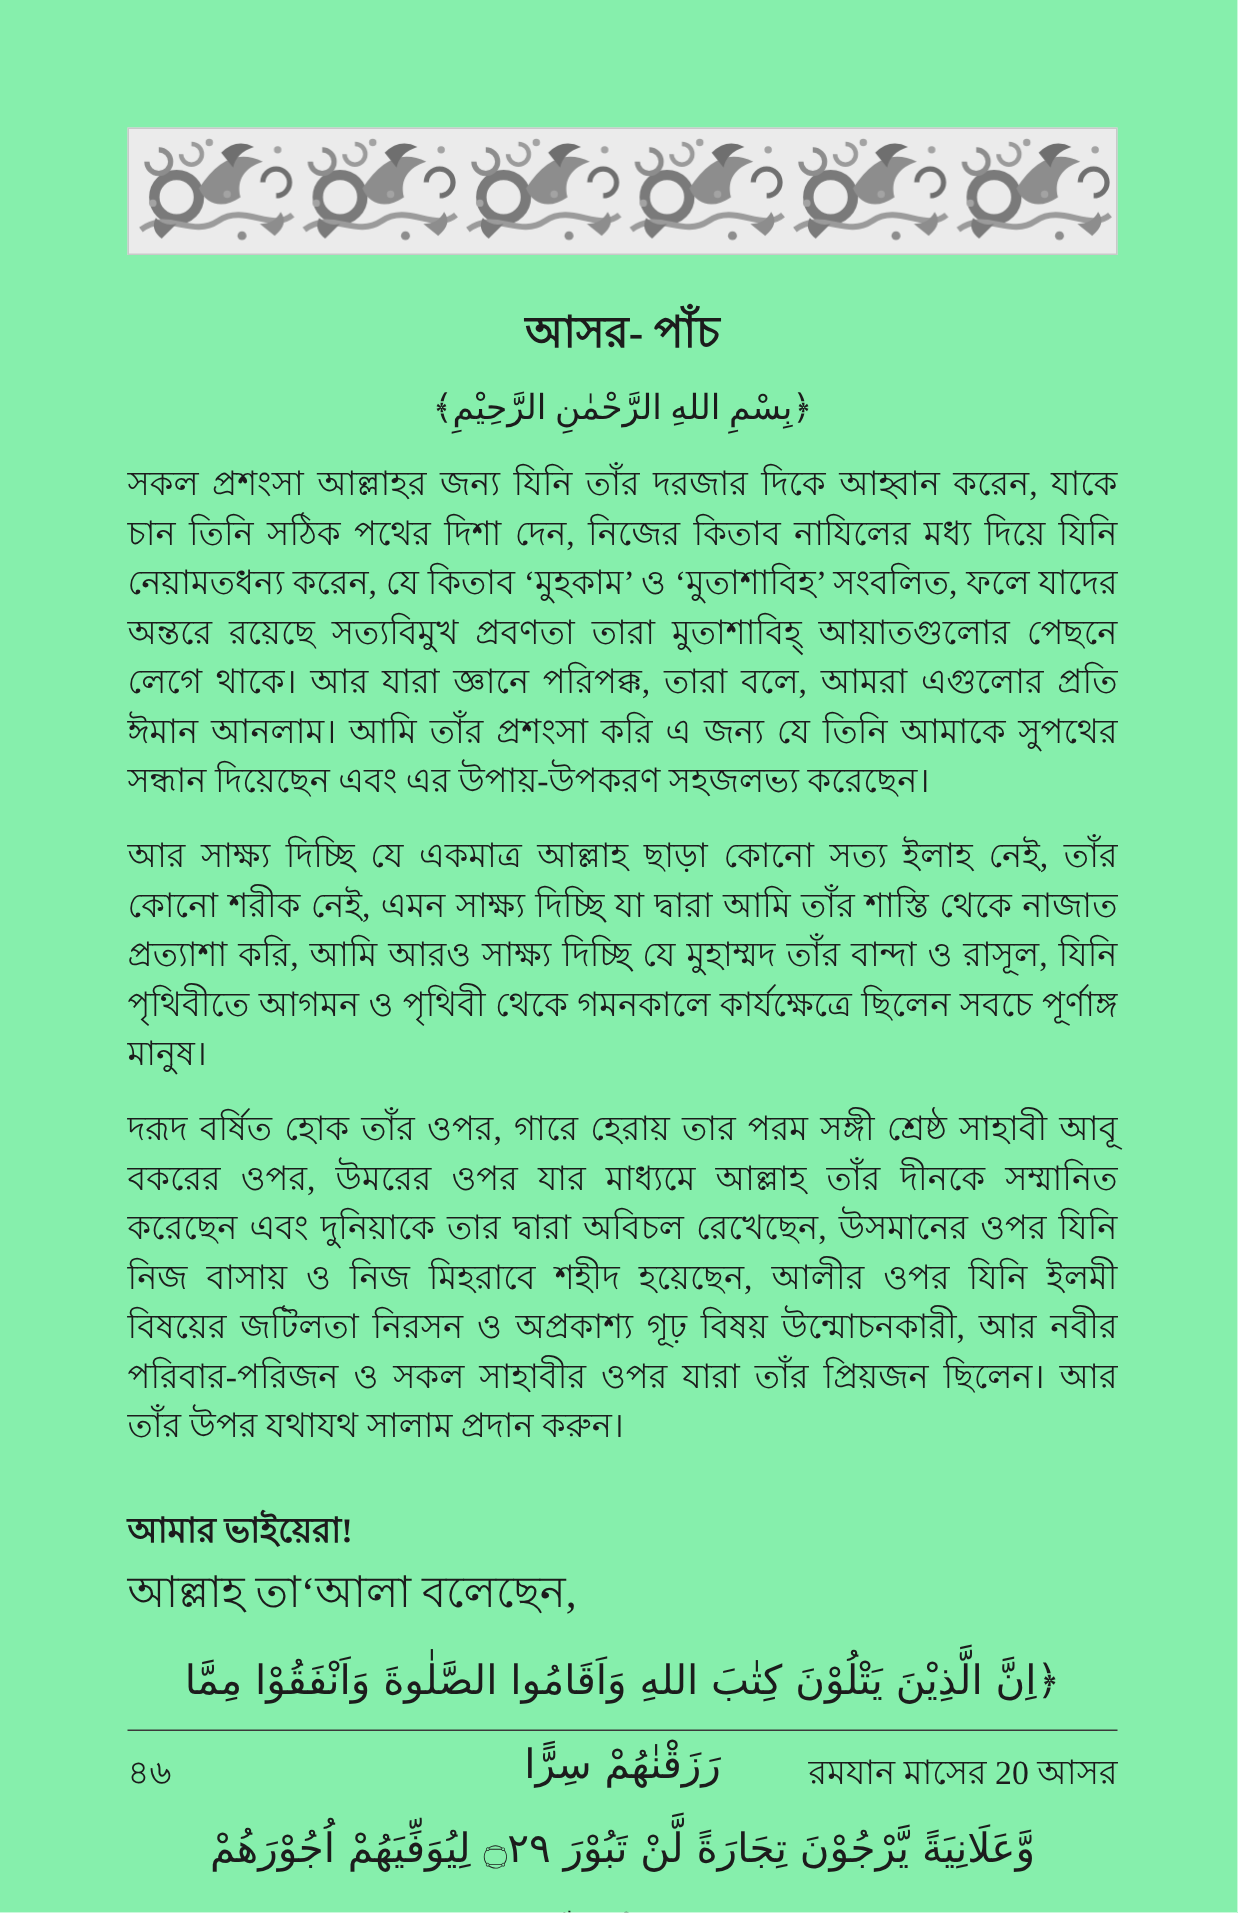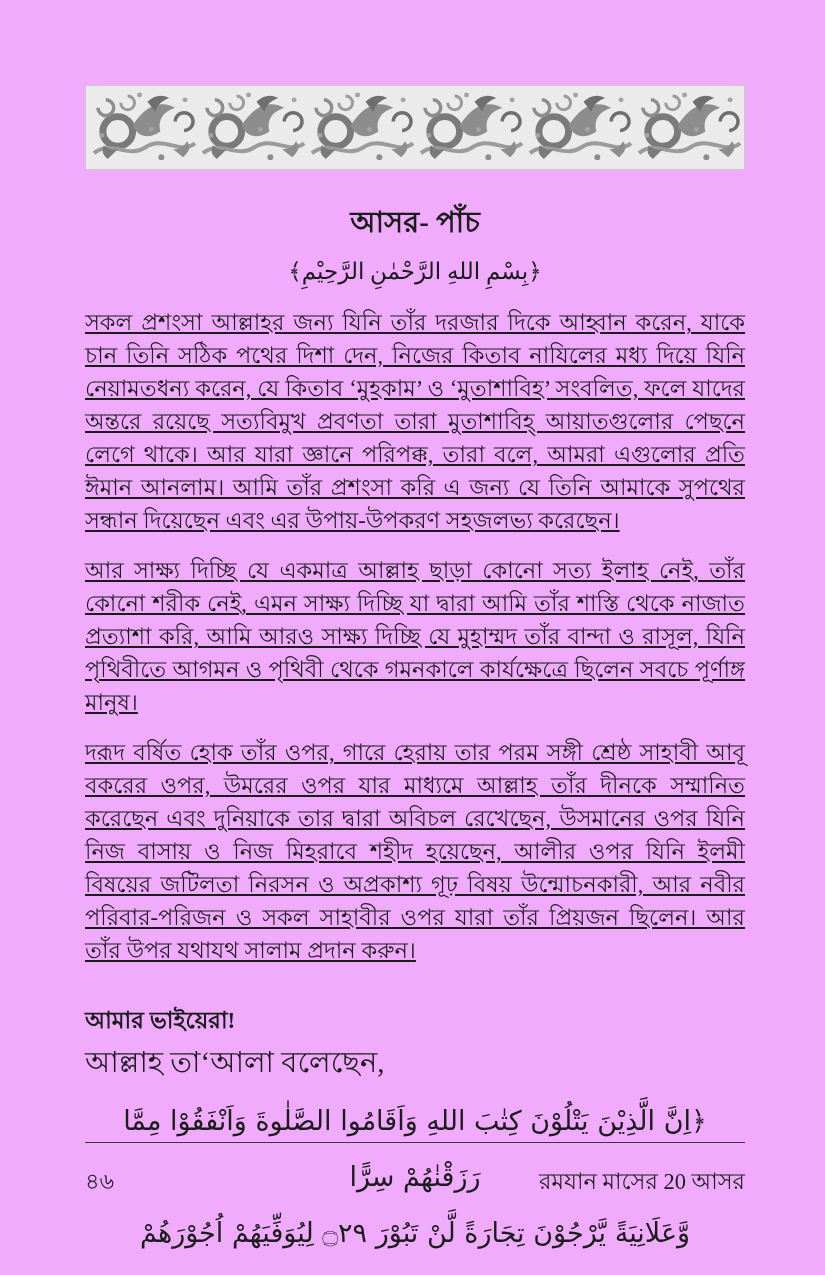--- a/index.html
+++ b/index.html
@@ -1,20 +1,20 @@
 <!DOCTYPE html>
 <html lang="bn"><head>
 <meta charset="utf-8">
 <style>
   html,body{margin:0;padding:0;background:#ffffff;}
   .page{
     position:relative;
     width:825px;height:1275px;
     margin:0 auto;
-    background:#f0abfc;
+    background:#86efac;
     box-sizing:border-box;
     padding:0 80px 0 85px;
     font-family:"Liberation Serif","DejaVu Serif",serif;
     color:#1c1c1c;
     overflow:hidden;
   }
   .ornament{
     margin-top:85px;
     width:660px;height:85px;
     border:1px solid #c9c9c9;
@@ -42,21 +42,20 @@
     direction:rtl;
     font-family:Liberation Serif, serif;
   }
   .body-text{margin-top:17px;}
   .body-text p{
     margin:0 0 17px;
     font-size:22.5px;
     line-height:33px;
     text-align:justify;
     text-justify:inter-word;
-    text-decoration:underline;
   }
   .address-heading{
     margin:38px 0 0;
     font-size:23px;line-height:32px;
     font-weight:700;
   }
   .quote-intro{
     margin:9px 0 0;
     font-size:29px;line-height:33px;
   }
@@ -65,21 +64,21 @@
     direction:rtl;
     text-align:center;
     font-size:27px;
     line-height:56px;
     font-family:"DejaVu Sans","DejaVu Serif",sans-serif;
   }
   .footer{
     position:absolute;
     left:85px;right:80px;bottom:78px;
     border-top:1.5px solid #3a3a3a;
-    padding-top:24px;
+    padding-top:13px;
     display:flex;
     justify-content:space-between;
     align-items:flex-end;
     font-size:22.5px;
     line-height:30px;
   }
 </style>
 </head>
 <body>
 

